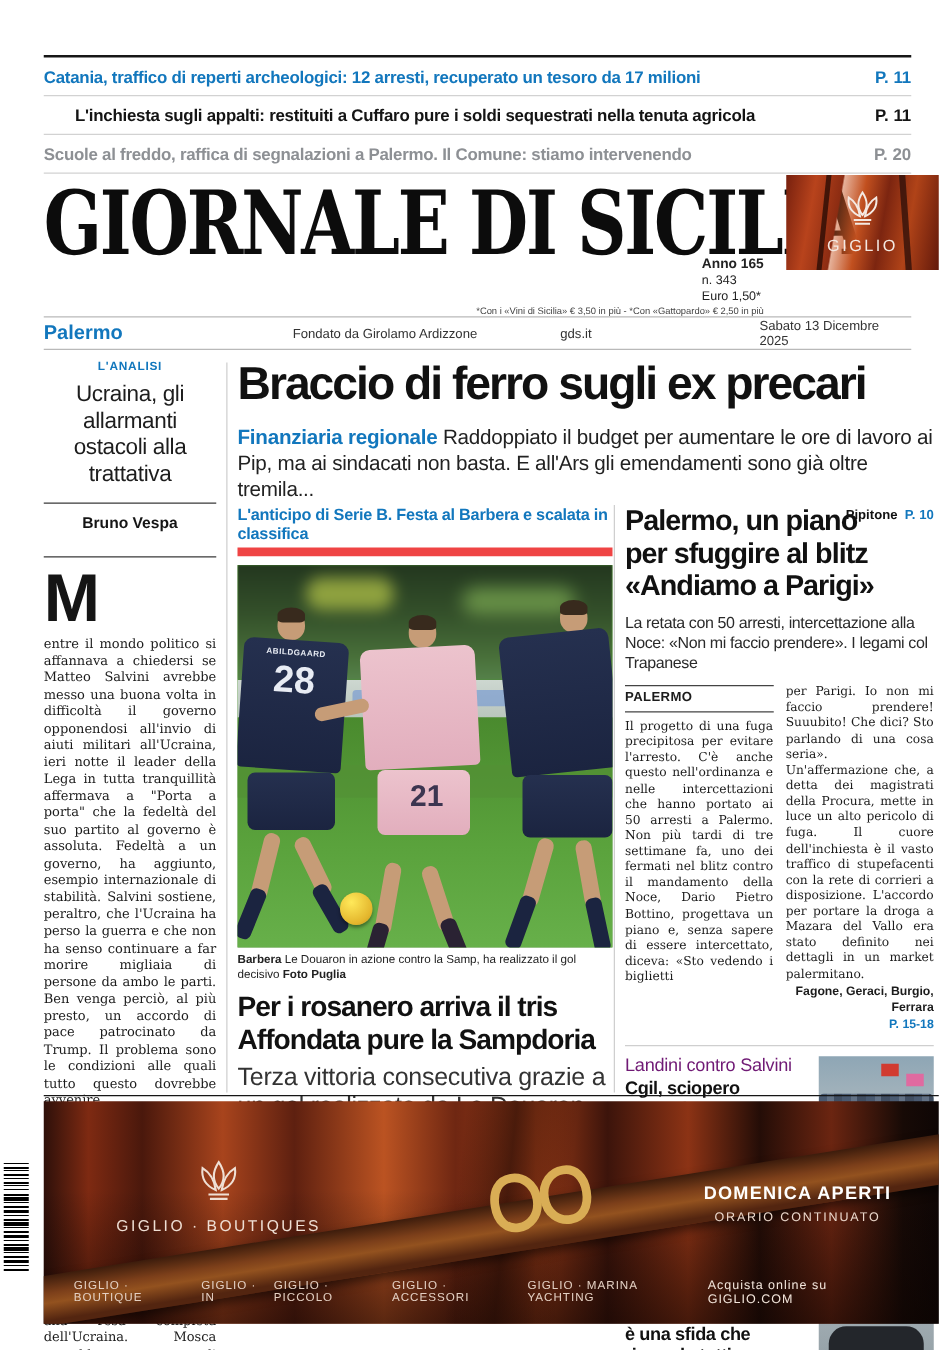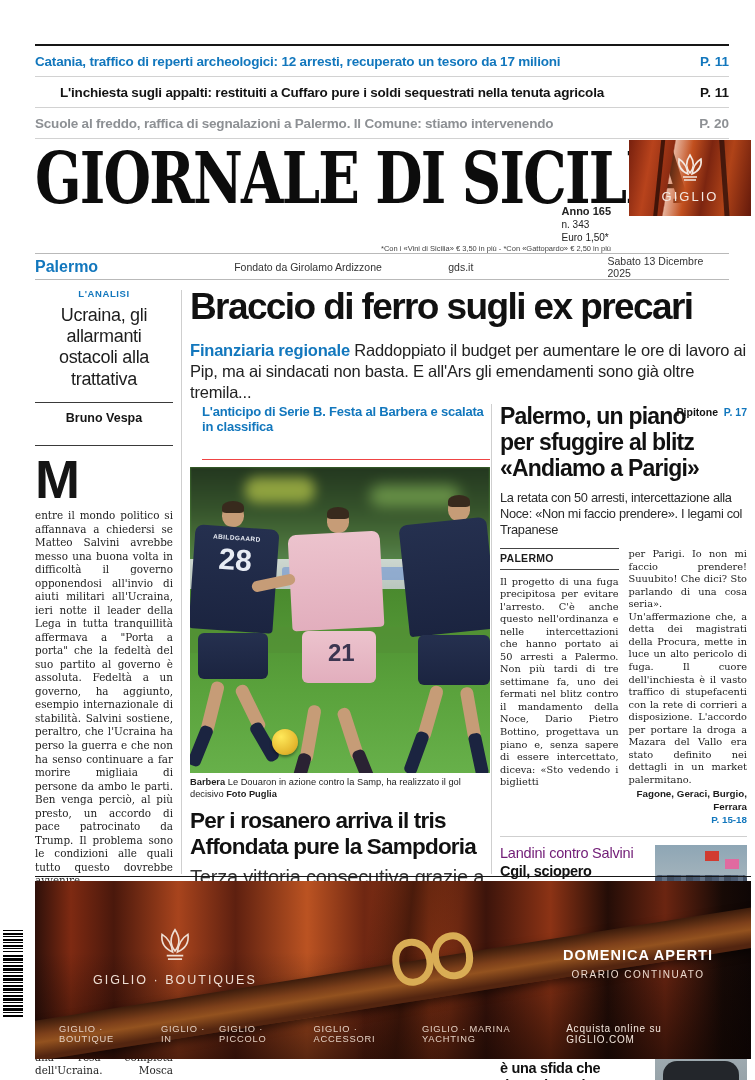--- a/index.html
+++ b/index.html
@@ -66,21 +66,21 @@
   .lead h2 { font-size:37px; font-weight:800; letter-spacing:-1.6px; line-height:1; color:#111; }
   .lead .sub { font-size:16.5px; line-height:1.28; margin-top:15px; color:#222; letter-spacing:-0.2px; }
   .lead .sub .kick { color:#1277bd; font-weight:bold; }
   .lead .bl { text-align:right; font-size:10.5px; margin-top:3px; }
   .bl .nm { font-weight:bold; color:#111; }
   .bl .pg { font-weight:bold; color:#1277bd; }
 
   
   .ccol { position:absolute; left:155px; top:116px; width:300px; }
   .ccol .kick { color:#1277bd; font-weight:bold; font-size:13px; letter-spacing:-0.2px;
-    padding-bottom:25px; border-bottom:1px solid #ef4444;margin-left:12px; }
+    padding-bottom:4px; border-bottom:7px solid #ef4444; }
   .caption { font-size:9.3px; color:#222; margin-top:4px; line-height:1.25; }
   .caption b { font-weight:bold; }
   .ccol h3 { font-size:22.5px; font-weight:800; letter-spacing:-0.8px; line-height:1.13; margin-top:8px; color:#111; }
   .ccol .sub { font-size:20px; color:#333; margin-top:7px; letter-spacing:-0.2px; }
   .ccol .bl { text-align:right; font-size:10.5px; margin-top:4px; }
 
   
   .photo { position:relative; width:300px; height:306px; margin-top:7px; overflow:hidden; background:#4e8f34; }
   .stands { position:absolute; inset:0 0 auto 0; height:92px;
     background:linear-gradient(180deg,#23371f,#35522b 45%,#49703a 80%,#55814a);
@@ -235,21 +235,21 @@
     <div class="an-rule"></div>
     <div class="an-drop">M</div>
     <p class="an-body">entre il mondo politico si affannava a chiedersi se Matteo Salvini avrebbe messo una buona volta in difficoltà il governo opponendosi all'invio di aiuti militari all'Ucraina, ieri notte il leader della Lega in tutta tranquillità affermava a "Porta a porta" che la fedeltà del suo partito al governo è assoluta. Fedeltà a un governo, ha aggiunto, esempio internazionale di stabilità. Salvini sostiene, peraltro, che l'Ucraina ha perso la guerra e che non ha senso continuare a far morire migliaia di persone da ambo le parti. Ben venga perciò, al più presto, un accordo di pace patrocinato da Trump. Il problema sono le condizioni alle quali tutto questo dovrebbe avvenire.</p>
     <p class="an-body an-body2">Vedremo che succederà lunedì a Berlino quando Zelensky incontrerà i principali leader europei, ma allo stato la possibile conclusione della trattativa è piuttosto allarmante. Diceva ieri uno dei consiglieri più ascoltati di Putin che alla Russia converrebbe continuare la guerra fino alla resa completa dell'Ucraina. Mosca potrebbe temere di essere isolata dopo la conclusione del conflitto.</p>
 
   </aside>
 
   <section class="lead">
     <h2>Braccio di ferro sugli ex precari</h2>
     <p class="sub"><span class="kick">Finanziaria regionale</span> <span>Raddoppiato il budget per aumentare le ore di lavoro ai Pip, ma ai sindacati non basta. E all'Ars gli emendamenti sono già oltre tremila...</span></p>
-    <div class="bl"><span class="nm">Pipitone</span>&nbsp;&nbsp;<span class="pg">P. 17</span></div>
+    <div class="bl"><span class="nm">Pipitone</span>&nbsp;&nbsp;<span class="pg">P. 10</span></div>
   </section>
 
   <section class="ccol">
     <div class="kick">L'anticipo di Serie B. Festa al Barbera e scalata in classifica</div>
 
     <div class="photo">
       <div class="stands"></div>
       <div class="board">
         <i style="left:18px;width:42px"></i>
           <i style="left:92px;width:58px"></i>

